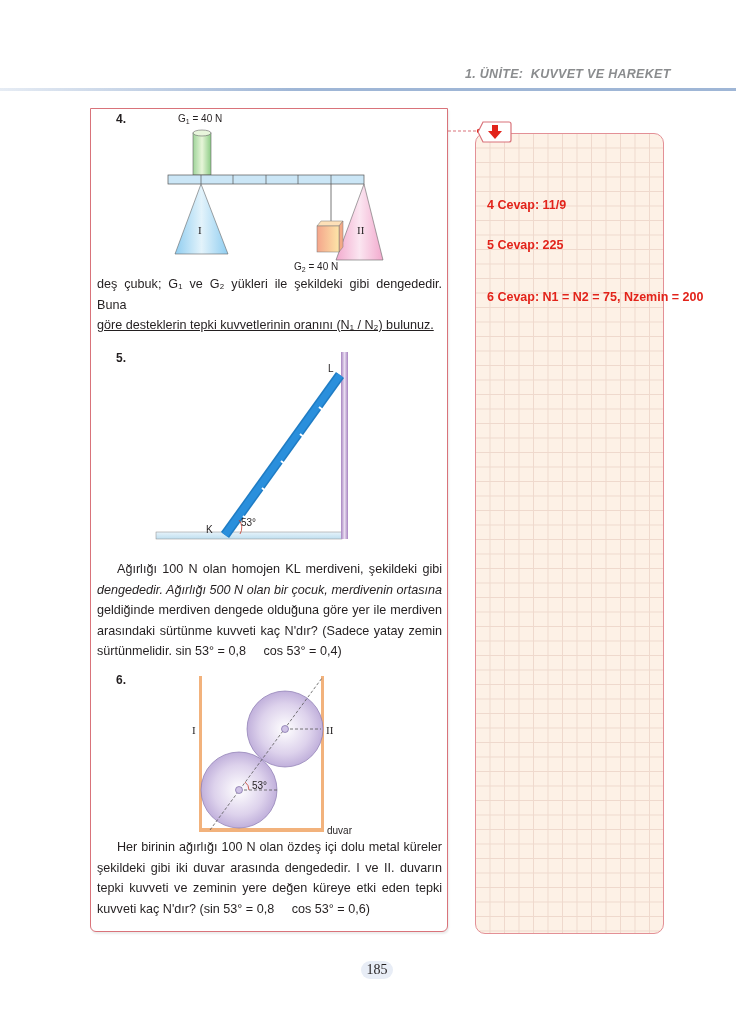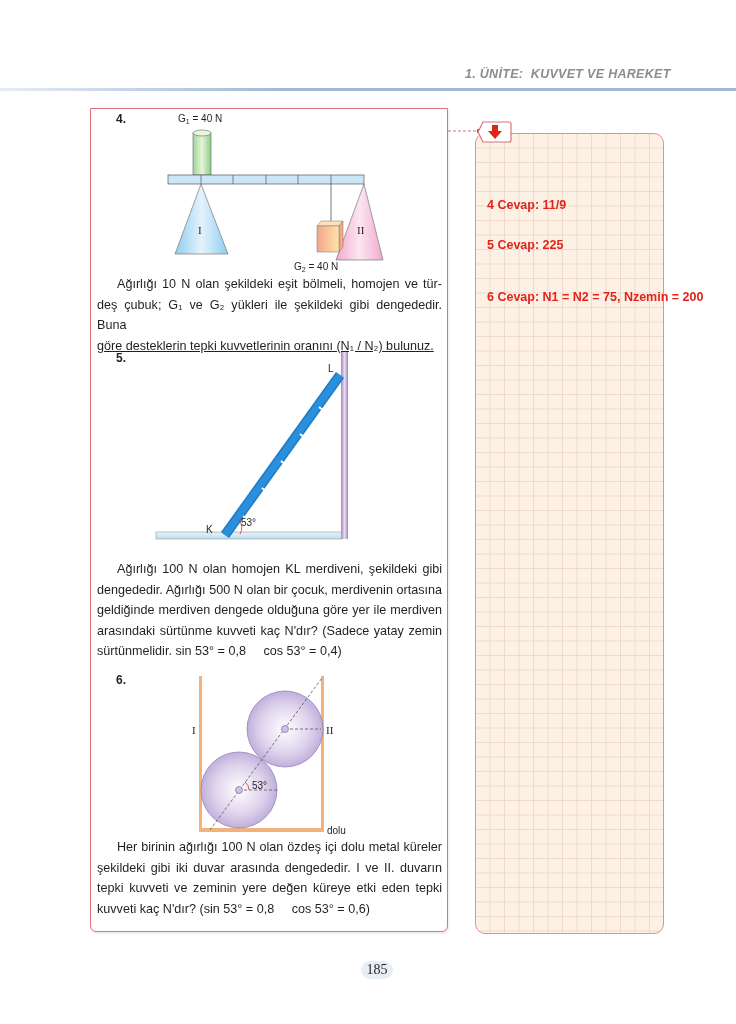--- a/index.html
+++ b/index.html
@@ -91,21 +91,20 @@
   <line x1="171" y1="59" x2="171" y2="96" stroke="#555" stroke-width="0.8"></line>
   <polygon points="157,101 179,101 183,96 161,96" fill="#fde0b8" stroke="#777" stroke-width="0.5"></polygon>
   <polygon points="179,101 183,96 183,122 179,127" fill="#f4a986" stroke="#777" stroke-width="0.5"></polygon>
   <rect x="157" y="101" width="22" height="26" fill="url(#box)" stroke="#777" stroke-width="0.5"></rect>
 </svg>
 <div class="roman" style="left:198px;top:224px;">I</div>
 <div class="roman" style="left:357px;top:224px;">II</div>
 <div class="lbl" style="left:294px;top:261px;"><span>G</span><sub>2</sub><span> = 40 N</span></div>
 
 <div class="ptext" style="top:274px;">
-  <span class="line">Ağırlığı 10 N olan şekildeki eşit bölmeli, homojen ve tür-</span>
   <span class="line" style="margin-left:-20px;">deş çubuk; G₁ ve G₂ yükleri ile şekildeki gibi dengededir. Buna</span>
   <span class="line last" style="margin-left:-20px;text-decoration:underline;">göre desteklerin tepki kuvvetlerinin oranını (N₁ / N₂) bulunuz.</span>
 </div>
 
 <div class="qnum" style="left:116px;top:351px;">5.</div>
 
 <svg style="position:absolute;left:150px;top:348px;" width="210" height="195" viewBox="0 0 210 195">
   <defs>
     <linearGradient id="wall" x1="0" x2="1">
         <stop offset="0" stop-color="#a784c0"></stop>
@@ -129,21 +128,21 @@
     <line x1="169" y1="59" x2="178" y2="66"></line>
   </g>
   <path d="M89 172 A12 12 0 0 1 90 186" fill="none" stroke="#c0392b" stroke-width="0.8"></path>
 </svg>
 <div class="lbl" style="left:206px;top:524px;">K</div>
 <div class="lbl" style="left:328px;top:363px;">L</div>
 <div class="lbl" style="left:241px;top:517px;">53°</div>
 
 <div class="ptext" style="top:559px;">
   <span class="line">Ağırlığı 100 N olan homojen KL merdiveni, şekildeki gibi</span>
-  <span class="line" style="margin-left:-20px;">dengededir. Ağırlığı 500 N olan bir çocuk, merdivenin ortasına</span>
+  <span class="line" style="margin-left:-20px;font-style:italic;">dengededir. Ağırlığı 500 N olan bir çocuk, merdivenin ortasına</span>
   <span class="line" style="margin-left:-20px;">geldiğinde merdiven dengede olduğuna göre yer ile merdiven</span>
   <span class="line" style="margin-left:-20px;">arasındaki sürtünme kuvveti kaç N'dır? (Sadece yatay zemin</span>
   <span class="line last" style="margin-left:-20px;white-space:pre;">sürtünmelidir. sin 53° = 0,8     cos 53° = 0,4)</span>
 </div>
 
 <div class="qnum" style="left:116px;top:673px;">6.</div>
 
 <svg style="position:absolute;left:190px;top:672px;" width="150" height="165" viewBox="0 0 150 165">
   <defs>
     <radialGradient id="sph" cx="0.5" cy="0.5" r="0.55">
@@ -163,21 +162,21 @@
   <line x1="20" y1="158" x2="132" y2="6" stroke="#555" stroke-width="0.8" stroke-dasharray="3,2"></line>
   <line x1="95" y1="57" x2="131" y2="57" stroke="#555" stroke-width="0.8" stroke-dasharray="3,2"></line>
   <line x1="49" y1="118" x2="87" y2="118" stroke="#555" stroke-width="0.8" stroke-dasharray="3,2"></line>
   <circle cx="95" cy="57" r="3.5" fill="#cfc2e6" stroke="#7a68a4" stroke-width="0.7"></circle>
   <circle cx="49" cy="118" r="3.5" fill="#cfc2e6" stroke="#7a68a4" stroke-width="0.7"></circle>
   <path d="M55 110 A10 10 0 0 1 59 118" fill="none" stroke="#c0392b" stroke-width="0.8"></path>
 </svg>
 <div class="roman" style="left:192px;top:724px;">I</div>
 <div class="roman" style="left:326px;top:724px;">II</div>
 <div class="lbl" style="left:252px;top:780px;">53°</div>
-<div class="lbl" style="left:327px;top:825px;">dolu</div>
+<div class="lbl" style="left:327px;top:825px;">duvar</div>
 
 <div class="ptext" style="top:829px;margin-top:8px;">
   <span class="line">Her birinin ağırlığı 100 N olan özdeş içi dolu metal küreler</span>
   <span class="line" style="margin-left:-20px;">şekildeki gibi iki duvar arasında dengededir. I ve II. duvarın</span>
   <span class="line" style="margin-left:-20px;">tepki kuvveti ve zeminin yere değen küreye etki eden tepki</span>
   <span class="line last" style="margin-left:-20px;white-space:pre;">kuvveti kaç N'dır? (sin 53° = 0,8     cos 53° = 0,6)</span>
 </div>
 
 <div class="pagenum">185</div>
 

